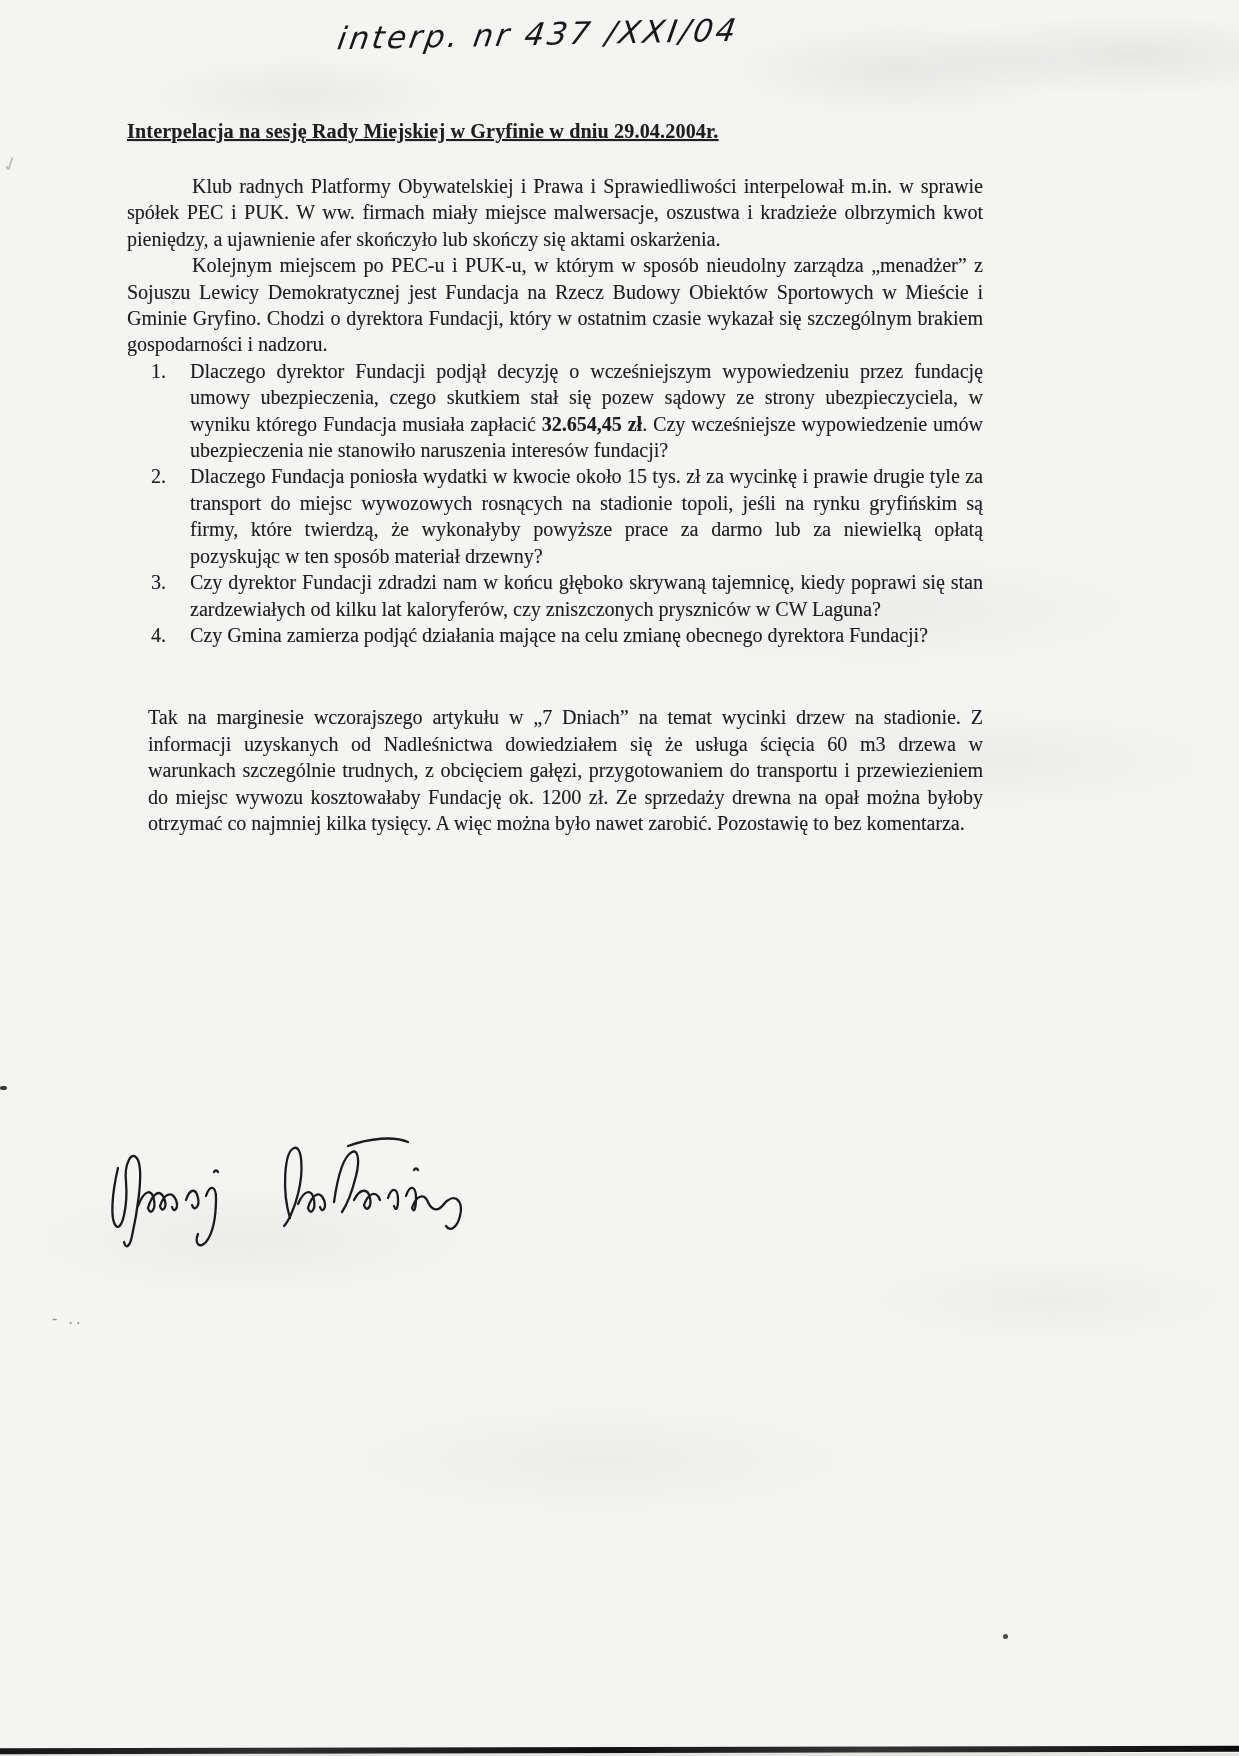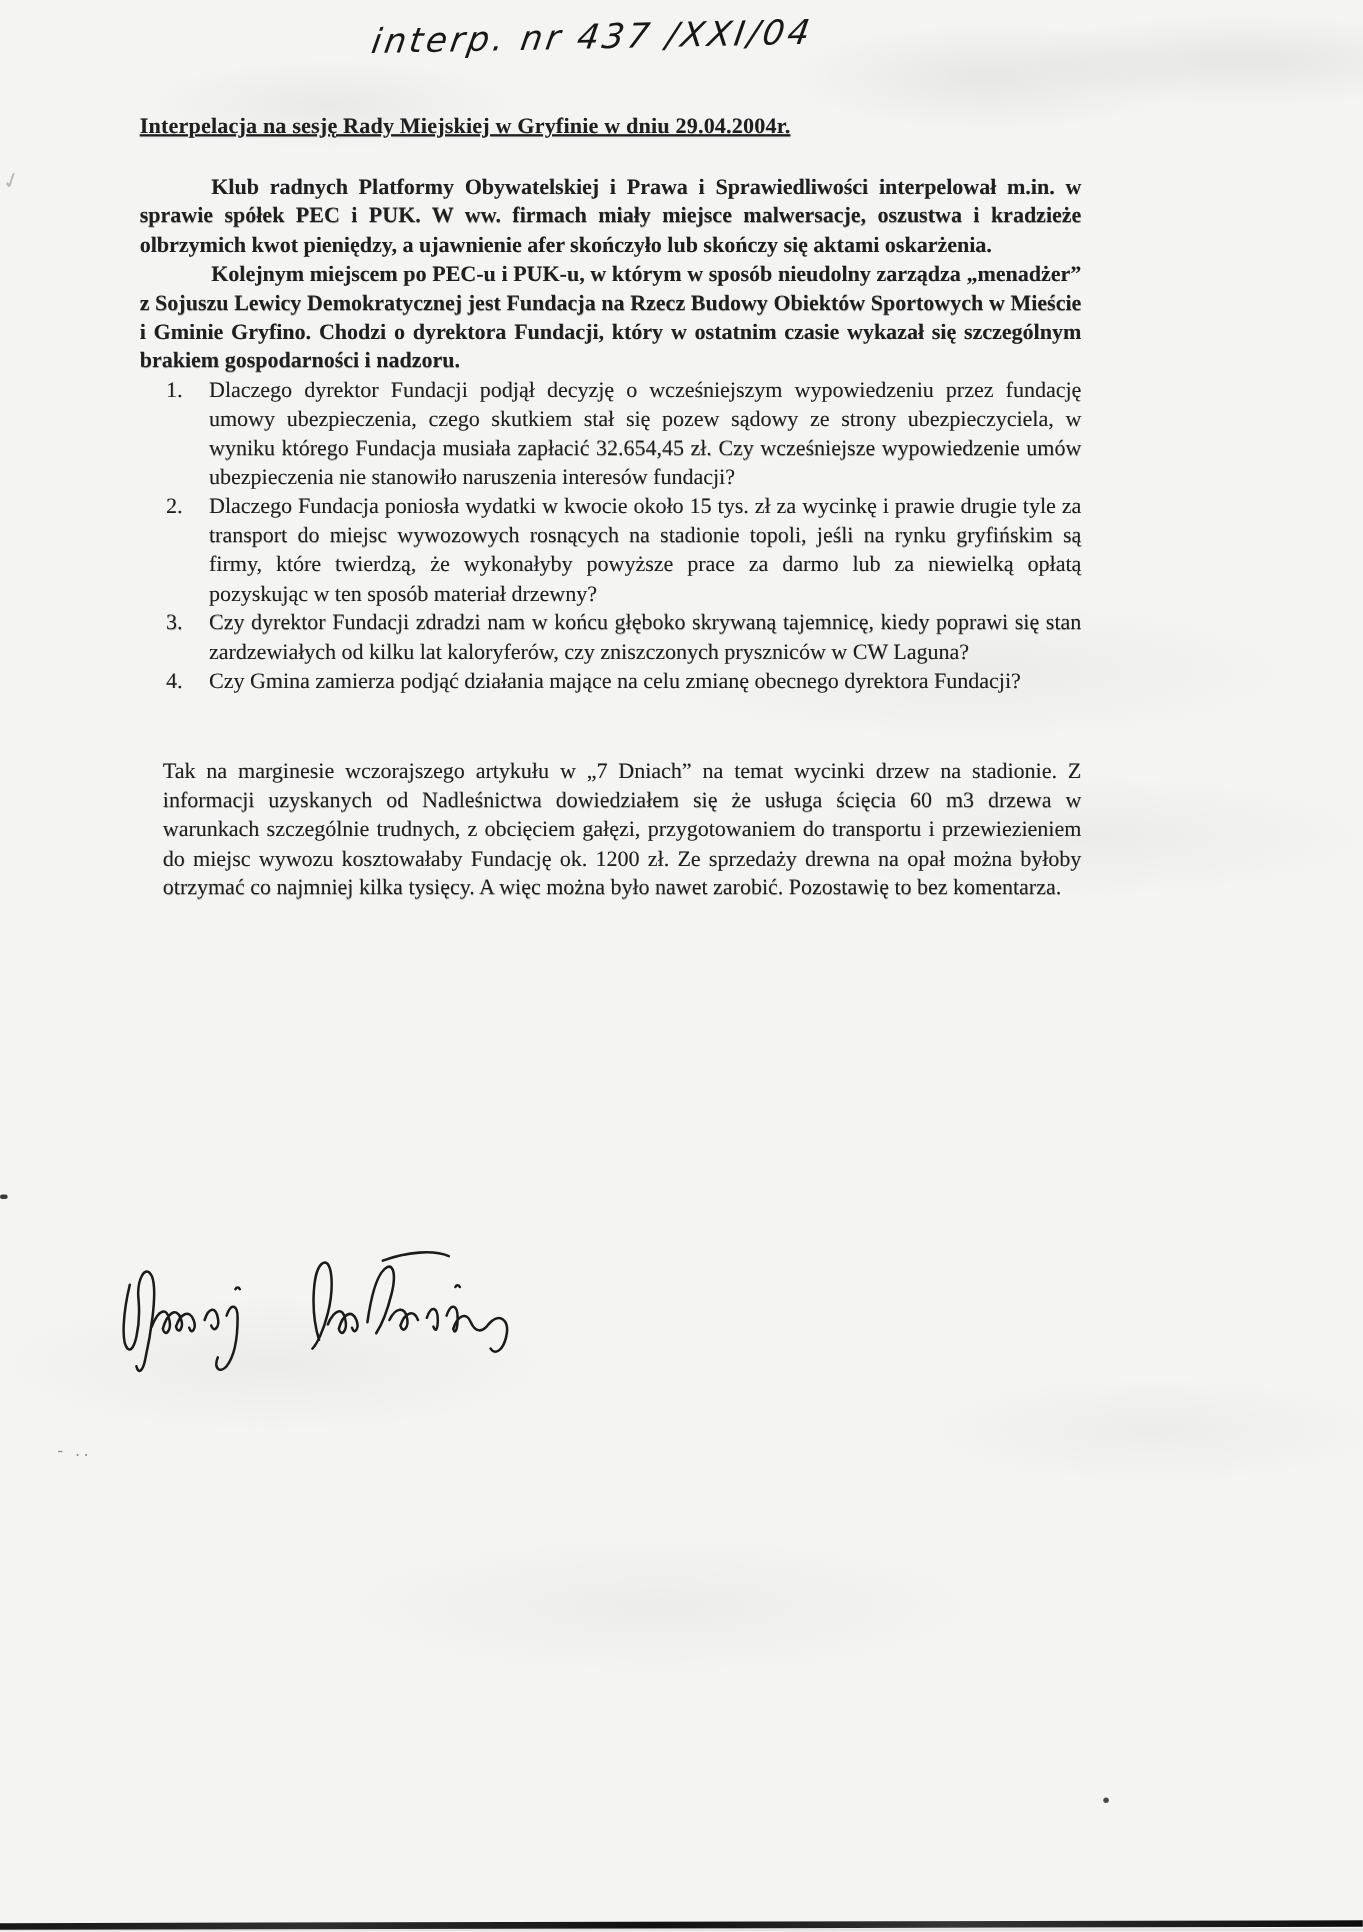--- a/index.html
+++ b/index.html
@@ -38,47 +38,47 @@
     font-size:31px;
     letter-spacing:3px;
     color:#181818;
     transform:rotate(-1.2deg) skewX(-10deg);
     white-space:nowrap;
     z-index:2;
   }
 
   .content {
     position:absolute;
-    left:127px; top:104px;
+    left:127px; top:120px;
     width:856px;
     z-index:1;
     text-shadow:0.3px 0.3px 0.5px rgba(25,25,25,0.35);
   }
 
   .title {
     margin:0 0 30px 0;
     font-size:20px;
     font-weight:bold;
     text-decoration:underline;
     letter-spacing:0.2px;
   }
 
   .para {
     margin:0;
     font-size:20px;
     line-height:26.4px;
     text-align:justify;
   }
-  .indent { text-indent:65px;font-weight:bold; }
+  .indent { text-indent:65px; }
 
   .questions { margin:0; padding:0; list-style:none; }
   .q { position:relative; padding-left:63px; font-size:20px; line-height:26.4px; }
   .qnum { position:absolute; left:24px; top:0; }
   .qtext { text-align:justify; }
-  .qtext b { font-weight:normal; }
+  .qtext b { font-weight:bold; }
 
   .closing {
     margin:56px 0 0 21px;
     font-size:20px;
     line-height:26.4px;
     text-align:justify;
   }
 
   .signature {
     position:absolute;

